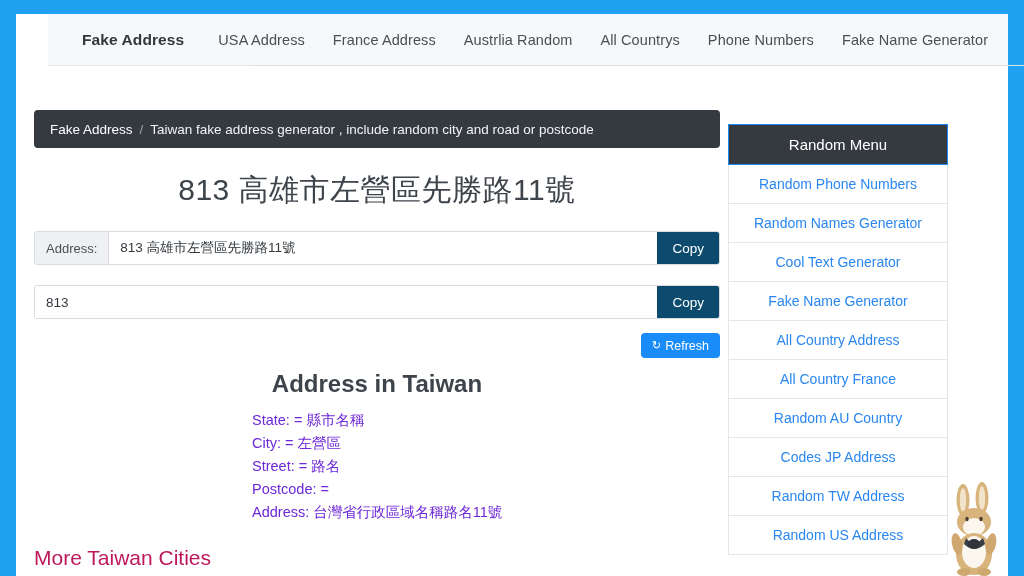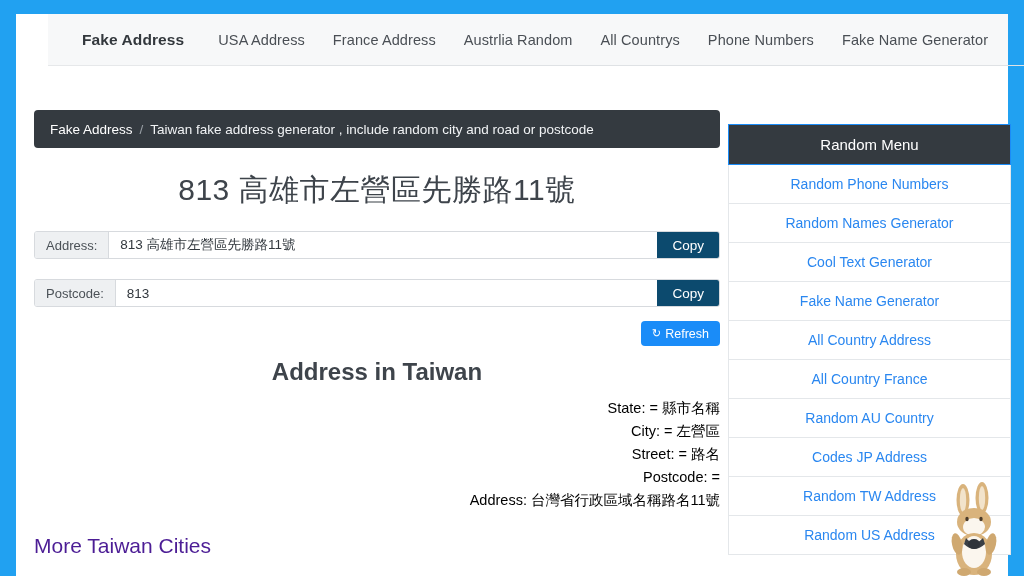--- a/index.html
+++ b/index.html
@@ -77,21 +77,21 @@
     font-weight: 400;
     color: #3e444b;
     margin-top: 22px;
     letter-spacing: .5px;
   }
 
   
   .input-group {
     display: flex;
     margin-top: 20px;
-    height: 28px;
+    height: 34px;
     border: 1px solid #d7dade;
     border-radius: 3px;
     overflow: hidden;
     background: #fff;
   }
   .ig-label {
     background: #eef0f2;
     border-right: 1px solid #d7dade;
     display: flex;
     align-items: center;
@@ -147,38 +147,37 @@
     font-weight: bold;
     color: #3e444b;
     margin-top: 12px;
   }
   .field-list {
     margin-top: 11px;
     padding-left: 218px;
   }
   .field-line {
     font-size: 14.5px;
-    color: #000000;
+    color: #6d28d9;
     line-height: 23px;
     white-space: nowrap;
-    text-align: right;
   }
 
   .more-title {
     font-size: 21px;
-    color: #4c1d95;
+    color: #be185d;
     font-weight: 400;
     margin-top: 22px;
   }
 
   
   .sidebar {
     position: absolute;
     left: 712px; top: 110px;
-    width: 283px;
+    width: 220px;
   }
   .sb-header {
     background: #343a40;
     color: #ffffff;
     text-align: center;
     font-size: 15px;
     padding: 11px 6px;
     border: 1px solid #1a8cf8;
   }
   .sb-item {
@@ -226,21 +225,20 @@
 
     <h1 class="page-title">813 高雄市左營區先勝路11號</h1>
 
     <div class="input-group">
       <div class="ig-label">Address:</div>
       <input class="ig-input" type="text" value="813 高雄市左營區先勝路11號" style="">
       <button class="ig-copy">Copy</button>
     </div>
 
     <div class="input-group">
-      <div class="ig-label">Postcode:</div>
       <input class="ig-input" type="text" value="813" style="">
       <button class="ig-copy">Copy</button>
     </div>
 
     <div class="refresh-row">
       <button class="btn-refresh">
         <span class="refresh-glyph">↻</span>
         <span>Refresh</span>
       </button>
     </div>

